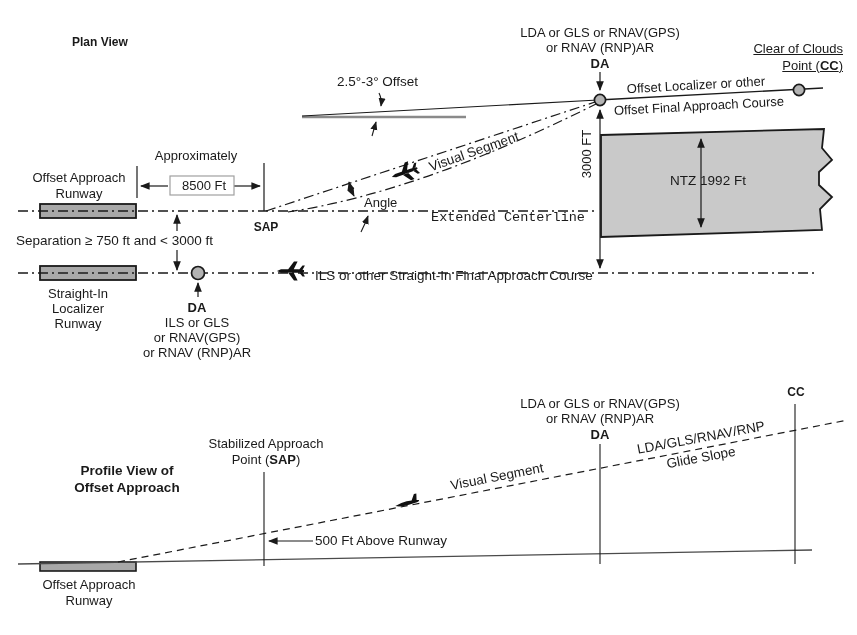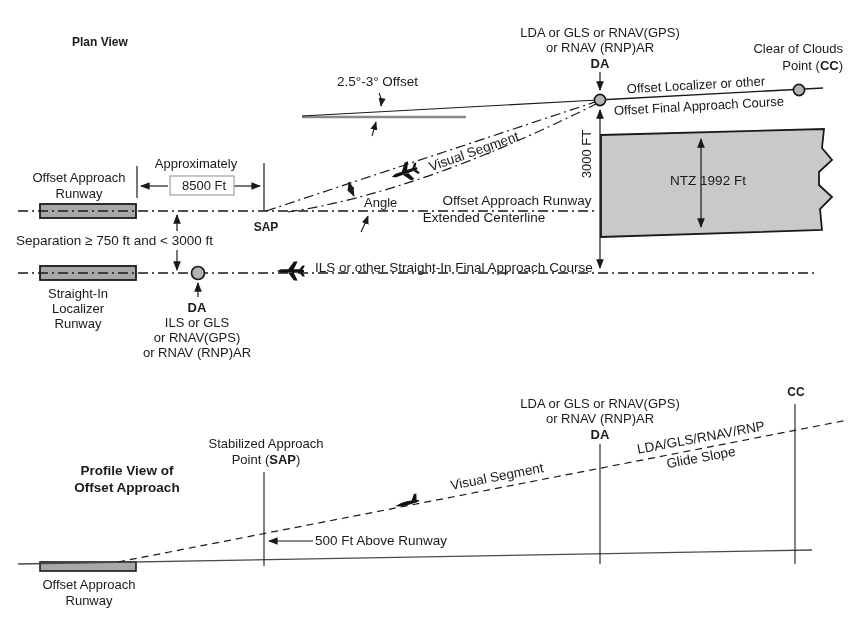--- a/index.html
+++ b/index.html
@@ -98,42 +98,41 @@
   </svg>
 
   <div class="lbl b t14" style="left:72px;top:35px;">Plan View</div>
 
   <div class="lbl ctr" style="left:600px;top:25px;">
     <div>LDA or GLS or RNAV(GPS)</div>
     <div>or RNAV (RNP)AR</div>
     <div class="b">DA</div>
   </div>
 
-  <div class="lbl" style="left:843px;top:40px;transform:translateX(-100%);text-align:right;line-height:17px;">
+  <div class="lbl" style="left:843px;top:40px;transform:translateX(-100%);text-align:right;line-height:17px;text-decoration:underline;">
     <div>Clear of Clouds</div>
     <div><span>Point (</span><span class="b">CC</span><span>)</span></div>
   </div>
 
   <div class="lbl rot-3" style="left:696px;top:85px;">Offset Localizer or other</div>
   <div class="lbl rot-3" style="left:699px;top:106px;">Offset Final Approach Course</div>
 
   <div class="lbl t135" style="left:337px;top:74px;">2.5°-3° Offset</div>
 
   <div class="lbl rot-19 t135" style="left:474px;top:152px;">Visual Segment</div>
 
   <div class="lbl mid t135" style="left:708px;top:181px;">NTZ 1992 Ft</div>
 
   <div class="lbl rot-90" style="left:587px;top:154px;">3000 FT</div>
 
-  <div class="lbl mid t135" style="left:517px;top:201px;">Offset Approach Runway</div>
-  <div class="lbl mid t135" style="left:484px;top:218px;">Extended Centerline</div>
+  <div class="lbl mid t135" style="left:508px;top:218px;font-family:Liberation Mono, monospace;">Extended Centerline</div>
 
   <div class="lbl" style="left:364px;top:195px;">Angle</div>
 
-  <div class="lbl mid" style="left:196px;top:164px;">Approximately</div>
+  <div class="lbl mid" style="left:196px;top:156px;">Approximately</div>
   <div class="lbl mid" style="left:204px;top:186px;">8500 Ft</div>
 
   <div class="lbl mid b t14" style="left:266px;top:227px;">SAP</div>
 
   <div class="lbl ctr" style="left:79px;top:170px;line-height:16px;">
     <div>Offset Approach</div>
     <div>Runway</div>
   </div>
 
   <div class="lbl t135" style="left:16px;top:233px;">Separation ≥ 750 ft and &lt; 3000 ft</div>
@@ -144,21 +143,21 @@
     <div>Runway</div>
   </div>
 
   <div class="lbl ctr" style="left:197px;top:300px;line-height:15px;">
     <div class="b">DA</div>
     <div>ILS or GLS</div>
     <div>or RNAV(GPS)</div>
     <div>or RNAV (RNP)AR</div>
   </div>
 
-  <div class="lbl t135" style="left:315px;top:260px;">ILS or other Straight-In Final Approach Course</div>
+  <div class="lbl t135" style="left:315px;top:268px;">ILS or other Straight-In Final Approach Course</div>
 
   <div class="lbl ctr b t135" style="left:121px;top:463px;line-height:16.5px;margin-left:6px;">
     <div>Profile View of</div>
     <div>Offset Approach</div>
   </div>
 
   <div class="lbl ctr" style="left:266px;top:436px;line-height:16px;">
     <div>Stabilized Approach</div>
     <div><span>Point (</span><span class="b">SAP</span><span>)</span></div>
   </div>

